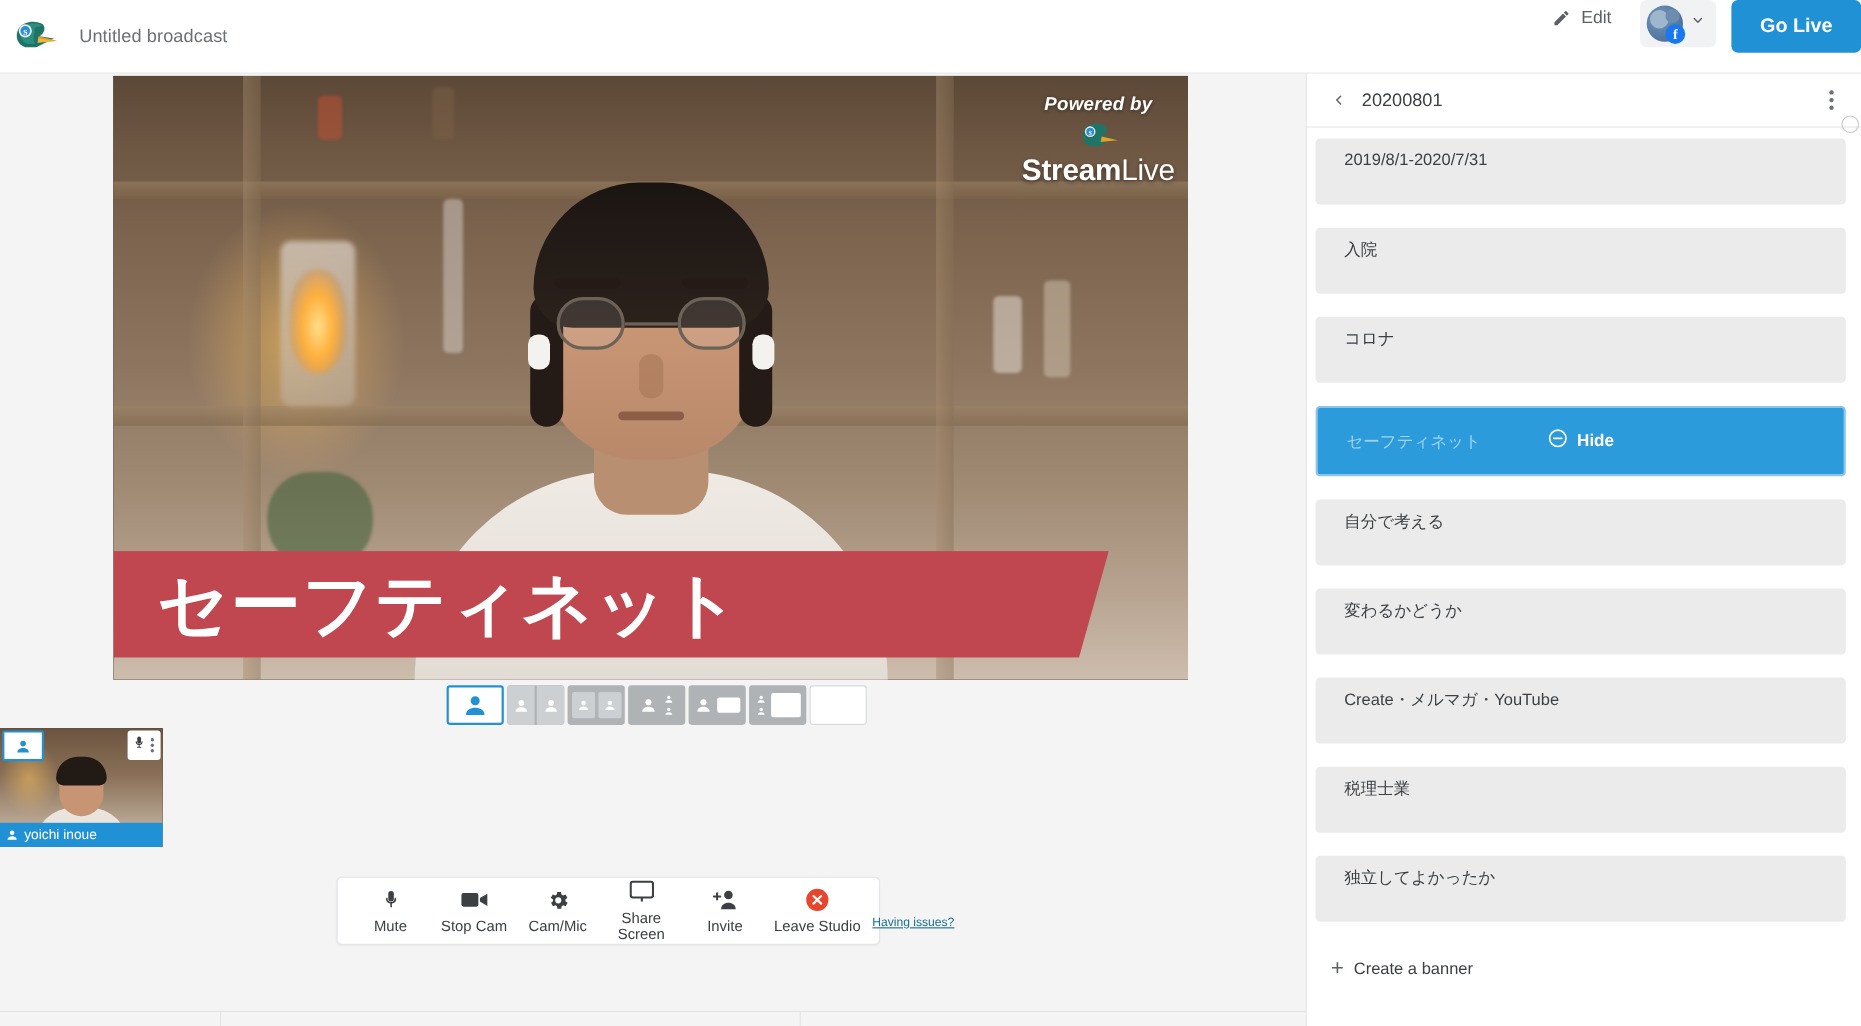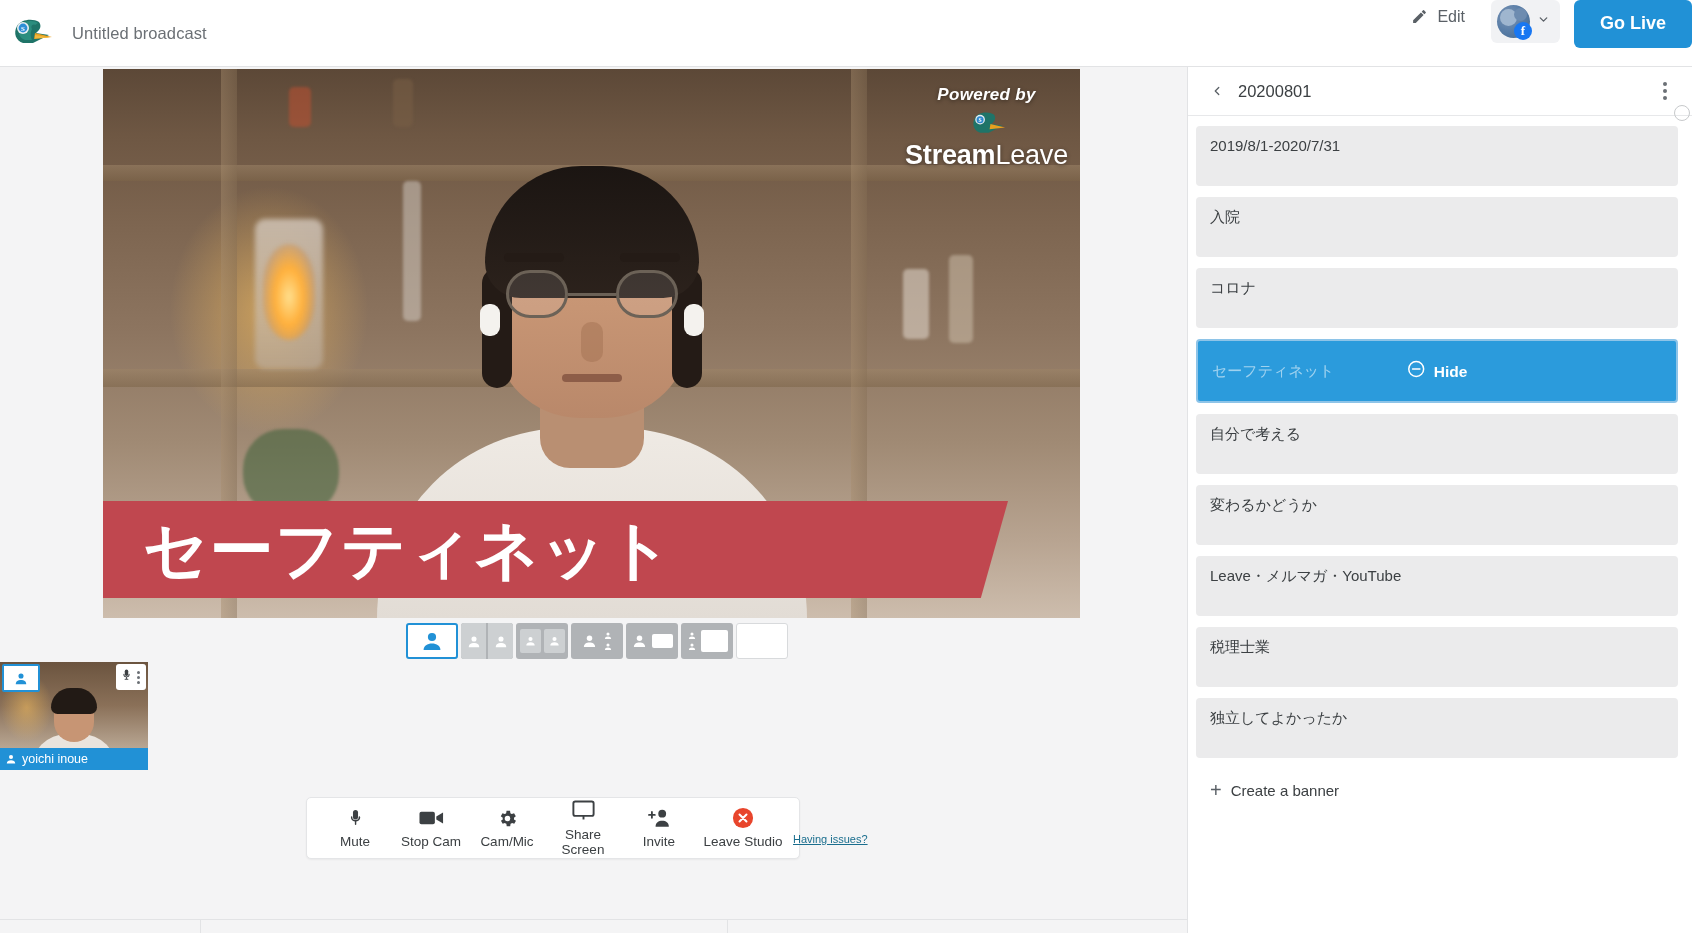--- a/index.html
+++ b/index.html
@@ -351,22 +351,22 @@
 
   #banner-list {
     flex:1; overflow-y:auto;
     padding: 10px 14px 8px 8px;
   }
   .banner-item {
     position:relative;
     min-height:60px;
     background:#ebebec;
     border-radius:4px;
-    margin-bottom:11px;
-    padding:11px 14px;
+    margin-bottom:21px;
+    padding:11px 26px;
     font-size:15px;
     color:#3c4043;
     cursor:pointer;
   }
   .banner-item.active {
     background:#2b9bdc;
     border:2px solid #8ec4e8;
     color:#ffffff;
     display:flex; align-items:center;
     min-height:64px;
@@ -487,21 +487,21 @@
       <div id="wm-powered">Powered by</div>
       <div id="wm-logo-row">
         <svg width="38" height="30" viewBox="0 0 44 34">
           <path d="M30 6 C24 2, 12 3, 8 10 C4 17, 7 25, 14 27 L24 27 L40 19 L27 17 C31 14, 33 10, 30 6 Z" fill="#1f7468"></path>
           <circle cx="14" cy="12" r="5.6" fill="#e9eef2"></circle>
           <circle cx="14" cy="12" r="4.1" fill="#2d8ed6"></circle>
           <text x="14" y="15.2" font-size="6.6" font-family="Liberation Serif, serif" fill="#fff" text-anchor="middle" font-weight="bold">S</text>
           <path d="M26 17 L43 21 L25 23 Z" fill="#e8a020"></path>
         </svg>
       </div>
-      <div id="wm-name"><span>Stream</span><span class="thin">Leave</span></div>
+      <div id="wm-name"><span>Stream</span><span class="thin">Live</span></div>
     </div>
 
     <div id="video-banner">
       <div id="video-banner-text">セーフティネット</div>
     </div>
   </div>
 
   <div id="layout-selector">
 
     <div class="layout-opt selected">
@@ -738,21 +738,21 @@
 
     <div class="banner-item">
       <span class="bi-label">自分で考える</span>
     </div>
 
     <div class="banner-item">
       <span class="bi-label">変わるかどうか</span>
     </div>
 
     <div class="banner-item">
-      <span class="bi-label">Leave・メルマガ・YouTube</span>
+      <span class="bi-label">Create・メルマガ・YouTube</span>
     </div>
 
     <div class="banner-item">
       <span class="bi-label">税理士業</span>
     </div>
 
     <div class="banner-item">
       <span class="bi-label">独立してよかったか</span>
     </div>
 

